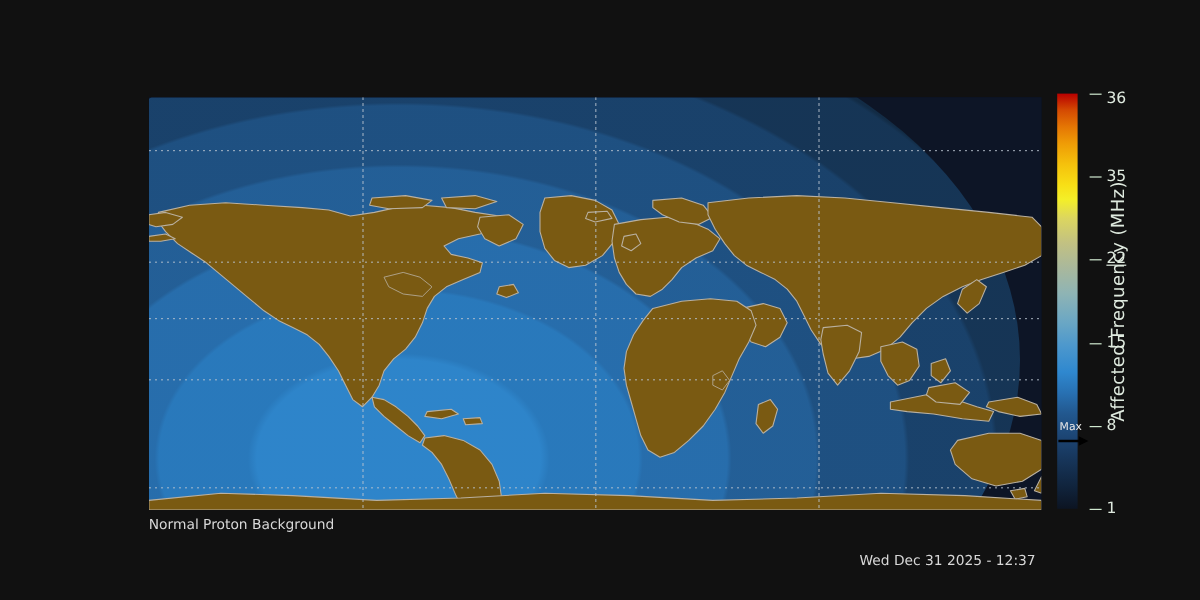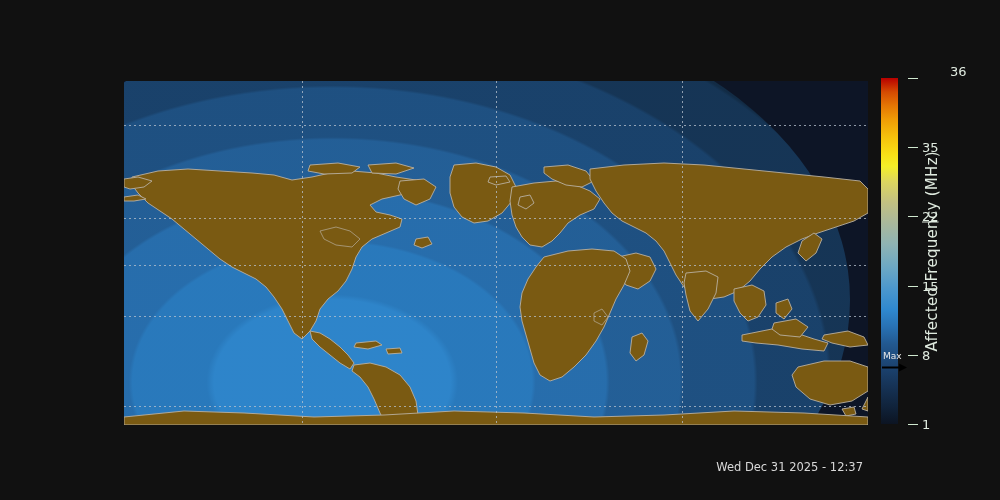--- a/index.html
+++ b/index.html
@@ -205,34 +205,35 @@
       <div class="maxlabel">Max</div>
       <svg class="maxarrow" width="26" height="11" viewBox="0 0 26 11">
         <line x1="1" y1="5.5" x2="20" y2="5.5" stroke="#000" stroke-width="2"></line>
         <polygon points="18,1.5 26,5.5 18,9.5" fill="#000"></polygon>
       </svg>
     </div>
   </div>
 
   <div id="cbar-ticks">
       <div class="cbar-tick" style="position: absolute; left: 908px; top: 78px;"></div>
-      <div class="cbar-lbl" style="position: absolute; left: 922px; top: 71px; margin-left: 28px;">36</div>
+      <div class="cbar-lbl" style="position: absolute; left: 922px; top: 82px;">36</div>
       <div class="cbar-tick" style="position: absolute; left: 908px; top: 147.2px;"></div>
       <div class="cbar-lbl" style="position: absolute; left: 922px; top: 147.2px;">35</div>
       <div class="cbar-tick" style="position: absolute; left: 908px; top: 216.4px;"></div>
       <div class="cbar-lbl" style="position: absolute; left: 922px; top: 216.4px; text-decoration: underline;">22</div>
       <div class="cbar-tick" style="position: absolute; left: 908px; top: 285.6px;"></div>
       <div class="cbar-lbl" style="position: absolute; left: 922px; top: 285.6px;">15</div>
       <div class="cbar-tick" style="position: absolute; left: 908px; top: 354.8px;"></div>
       <div class="cbar-lbl" style="position: absolute; left: 922px; top: 354.8px;">8</div>
       <div class="cbar-tick" style="position: absolute; left: 908px; top: 424px;"></div>
       <div class="cbar-lbl" style="position: absolute; left: 922px; top: 424px;">1</div>
     </div>
 
   <div class="cbar-axis-title">
     <span>Affected Frequency (MHz)</span>
   </div>
 
+  <div class="note" style="top:430px">Normal Proton Background</div>
 
   <div class="stamp">Wed Dec 31 2025 - 12:37</div>
 
 
 </div>
 
 </body></html>

